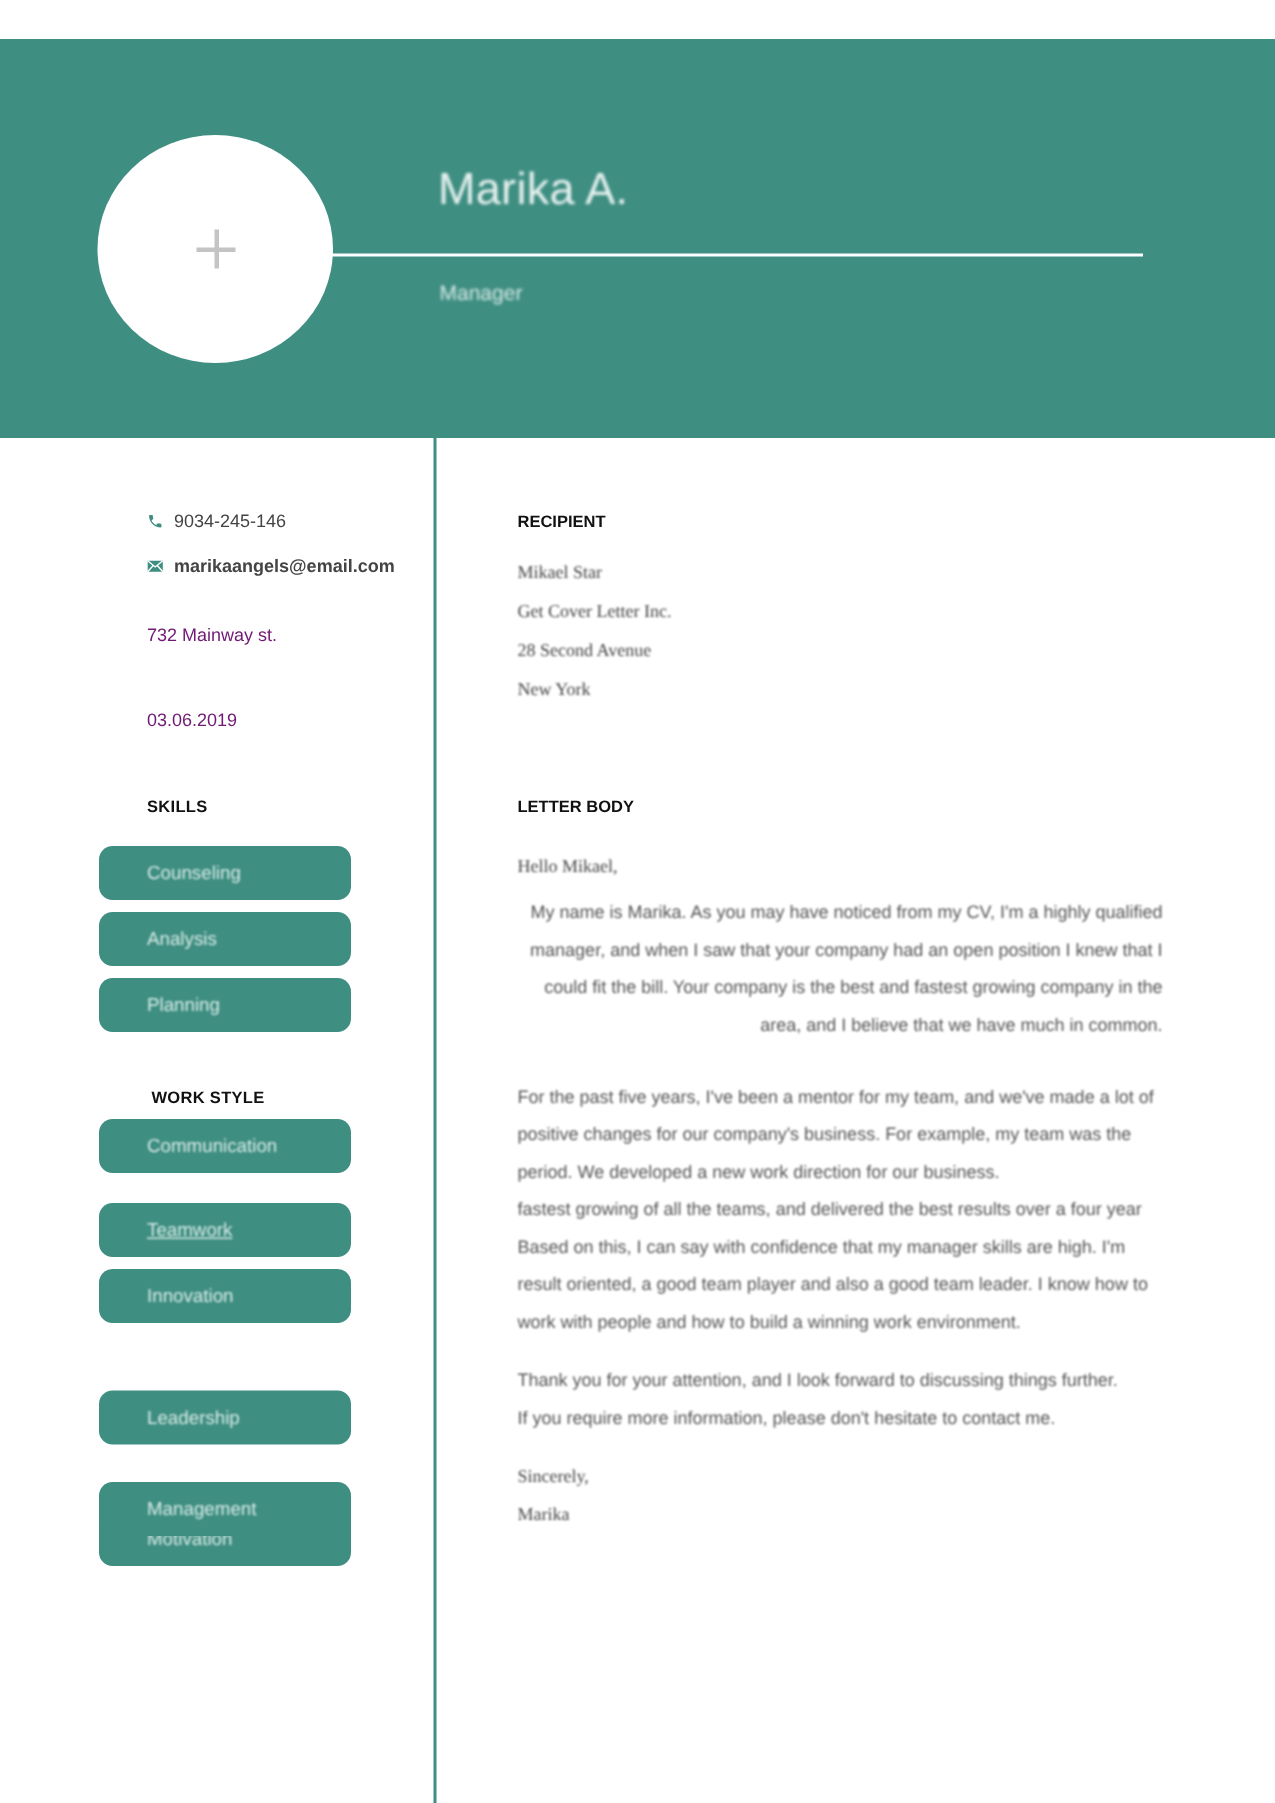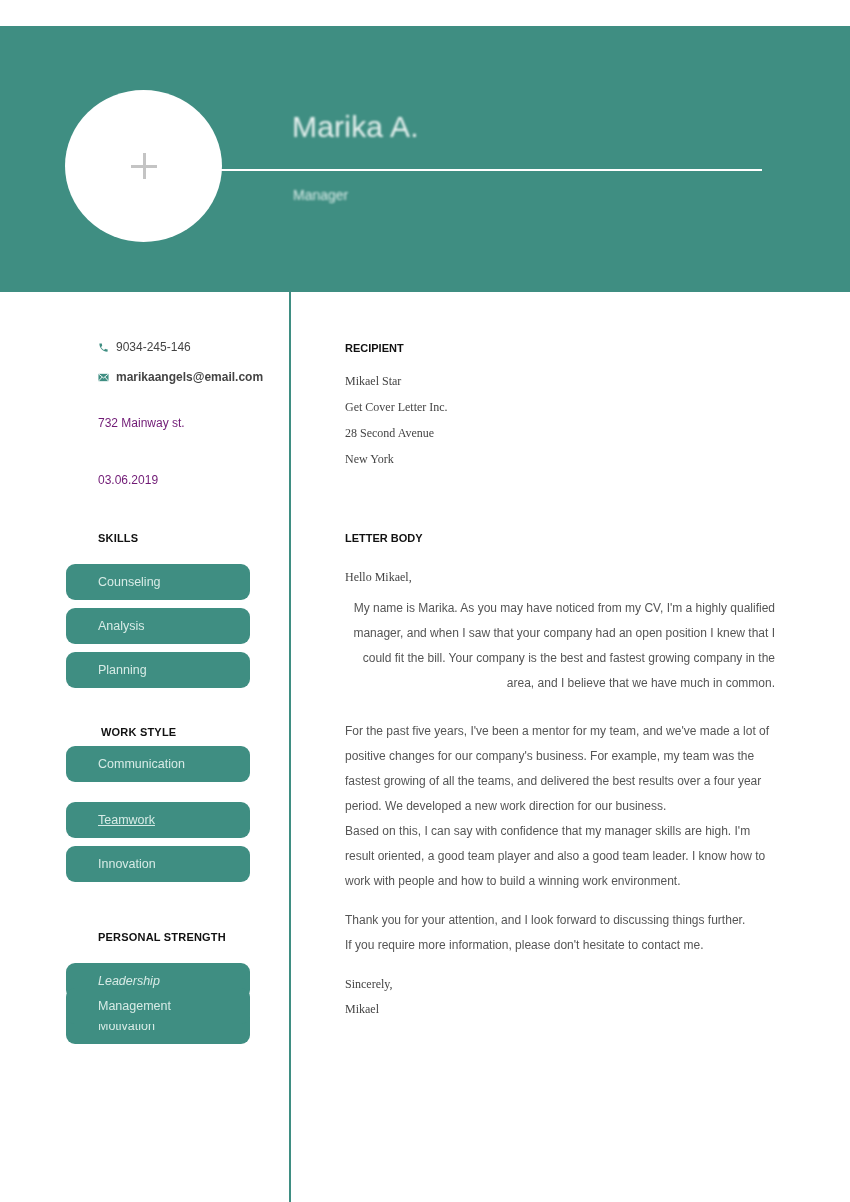--- a/index.html
+++ b/index.html
@@ -49,21 +49,21 @@
     }
     .icon { display: inline-block; width: 11px; height: 11px; }
     .plain {
       position: absolute; left: 98px; font-size: 12px; color: #701a75; filter: blur(0.5px);
     }
     .sec-title {
       position: absolute; font-size: 11px; font-weight: bold; color: #111;
       letter-spacing: 0.2px;
     }
     .pill {
-      position: absolute; left: 66px; width: 184px; height: 36px;
+      position: absolute; left: 66px; width: 168px; height: 36px;
       background: #3F8E82; border-radius: 9px;
       color: #d7ebe6; font-size: 12.5px;
       display: flex; align-items: center; padding-left: 32px; box-sizing: border-box;
     }
     .pill span { filter: blur(0.7px); }
     .r-title {
       position: absolute; left: 345px; font-size: 11px; font-weight: bold; color: #111;
     }
     .r-line {
       position: absolute; left: 345px; font-size: 12px; color: #444; filter: blur(0.6px); font-family: Liberation Serif, serif;
@@ -120,21 +120,21 @@
     <span>Communication</span>
   </div>
 <div class="pill" style="top:802px;text-decoration:underline;">
     <span>Teamwork</span>
   </div>
 <div class="pill" style="top:846px;">
     <span>Innovation</span>
   </div>
 
 <div class="sec-title" style="left:98px; top:931px;">PERSONAL STRENGTH</div>
-<div class="pill" style="top:963px;font-style:italic;">
+<div class="pill" style="top:927px;">
     <span>Leadership</span>
   </div>
 <div class="pill" style="top:1008px;">
     <span>Motivation</span>
   </div>
 <div class="pill" style="top:988px;text-align:right;">
     <span>Management</span>
   </div>
 
 <div class="r-title" style="top:342px;">RECIPIENT</div>
@@ -149,26 +149,26 @@
 <div class="para" style="top:596px;text-align:right;">
   <div>My name is Marika. As you may have noticed from my CV, I'm a highly qualified</div>
   <div>manager, and when I saw that your company had an open position I knew that I</div>
   <div>could fit the bill. Your company is the best and fastest growing company in the</div>
   <div>area, and I believe that we have much in common.</div>
 </div>
 
 <div class="para" style="top:719px;">
   <div>For the past five years, I've been a mentor for my team, and we've made a lot of</div>
   <div>positive changes for our company's business. For example, my team was the</div>
+  <div>period. We developed a new work direction for our business.</div>
   <div>fastest growing of all the teams, and delivered the best results over a four year</div>
-  <div>period. We developed a new work direction for our business.</div>
   <div>Based on this, I can say with confidence that my manager skills are high. I'm</div>
   <div>result oriented, a good team player and also a good team leader. I know how to</div>
   <div>work with people and how to build a winning work environment.</div>
 </div>
 
 <div class="para" style="top:908px;">
   <div>Thank you for your attention, and I look forward to discussing things further.</div>
   <div>If you require more information, please don't hesitate to contact me.</div>
 </div>
 
 <div class="r-line" style="top:977px;">Sincerely,</div>
-<div class="r-line" style="top:1002px;">Mikael</div>
+<div class="r-line" style="top:1002px;">Marika</div>
 
 </body></html>

